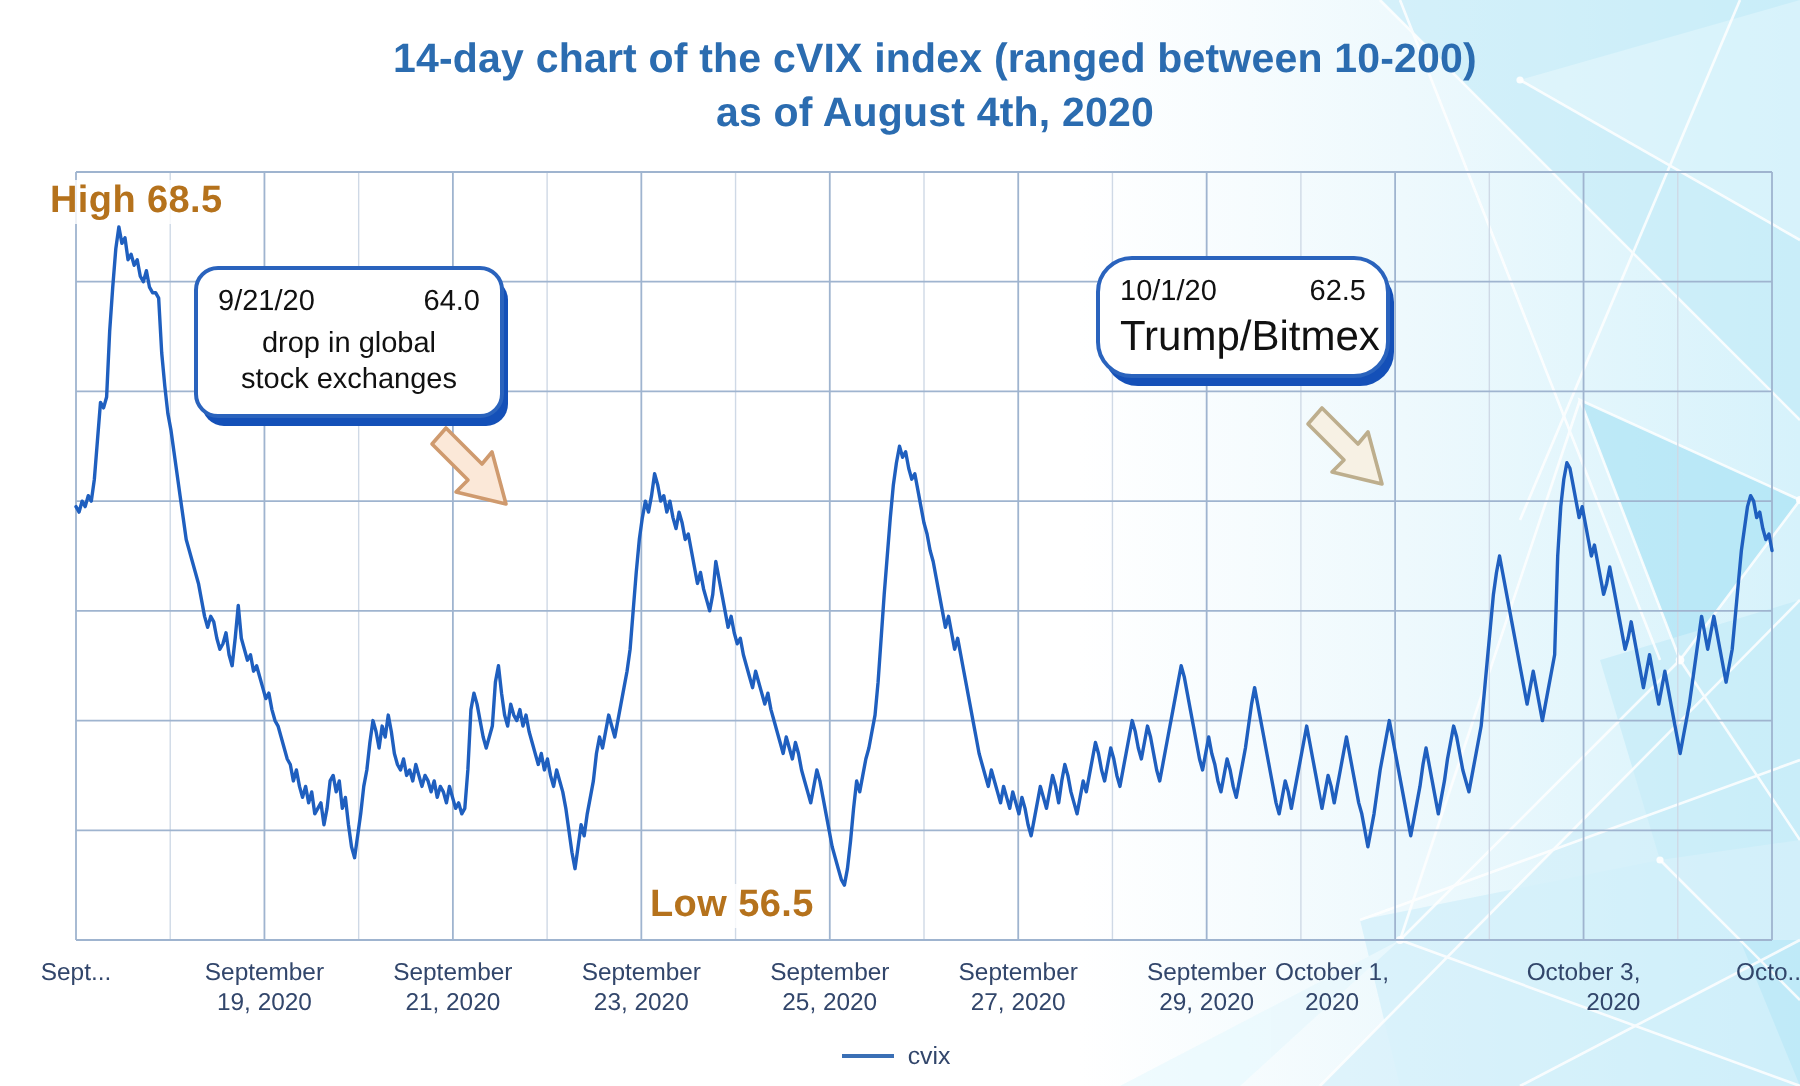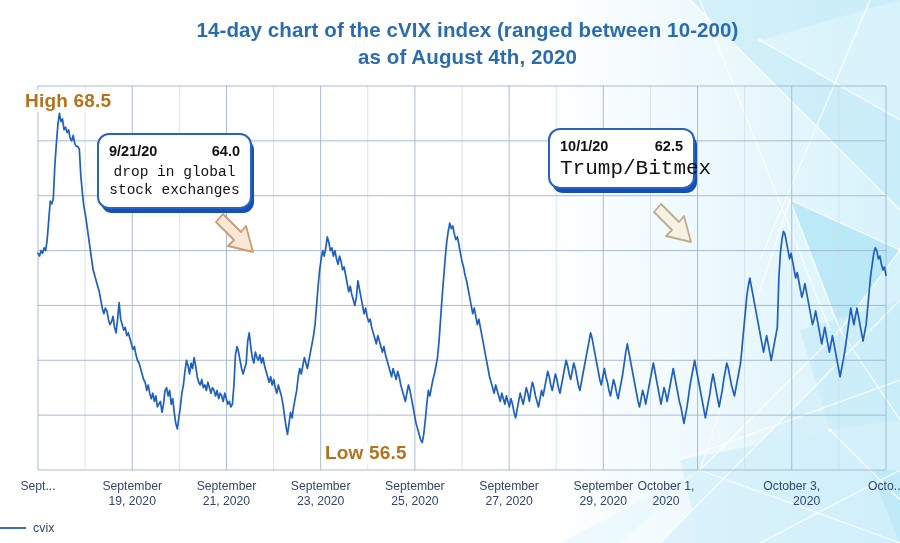--- a/index.html
+++ b/index.html
@@ -50,47 +50,47 @@
     background:#ffffff;
     border:2.2px solid #2a63bd;
     border-radius:12px;
     box-shadow:3px 5px 0 -1px #1450b8;
     padding:7px 10px 8px 10px;
     text-align:center;
     color:#111;
   }
   .callout .row1{
     display:flex;justify-content:space-between;gap:22px;
-    font-size:14.5px;font-weight:bold;line-height:19px;
+    font-size:14.5px;font-weight:normal;line-height:19px;
     margin-bottom:3px;
   }
   .callout .row2{
-    font-size:14.5px;line-height:17.5px;font-weight:normal;font-family:Liberation Mono, monospace;
+    font-size:14.5px;line-height:17.5px;font-weight:normal;
   }
   #callout-1{left:97px;top:133px;width:131px;}
-  #callout-2{left:548px;top:128px;width:123px;}
+  #callout-2{left:548px;top:128px;width:123px;border-radius:18px;}
   #callout-2 .row2{font-size:21px;line-height:20px;}
   #callout-2 .row1{gap:14px;}
 
   
   .xtick{
     position:absolute;
     text-align:center;
     font-size:12.2px;
     color:#32466b;
     line-height:15px;
     white-space:nowrap;
     transform:translateX(-50%);
   }
   .xtick span{display:block;}
 
   
   #legend{
     position:absolute;left:0;right:4px;bottom:8px;
-    display:flex;align-items:center;gap:7px;
+    display:flex;align-items:center;justify-content:center;gap:7px;
   }
   #legend .swatch{width:26px;height:0;border-top:2.4px solid #3a6fb5;display:block;}
   #legend .lbl{font-size:12.4px;color:#32466b;}
 </style>
 </head>
 <body>
 
 <div id="stage">
 
   <svg id="decor" viewBox="0 0 900 543" preserveAspectRatio="none">

